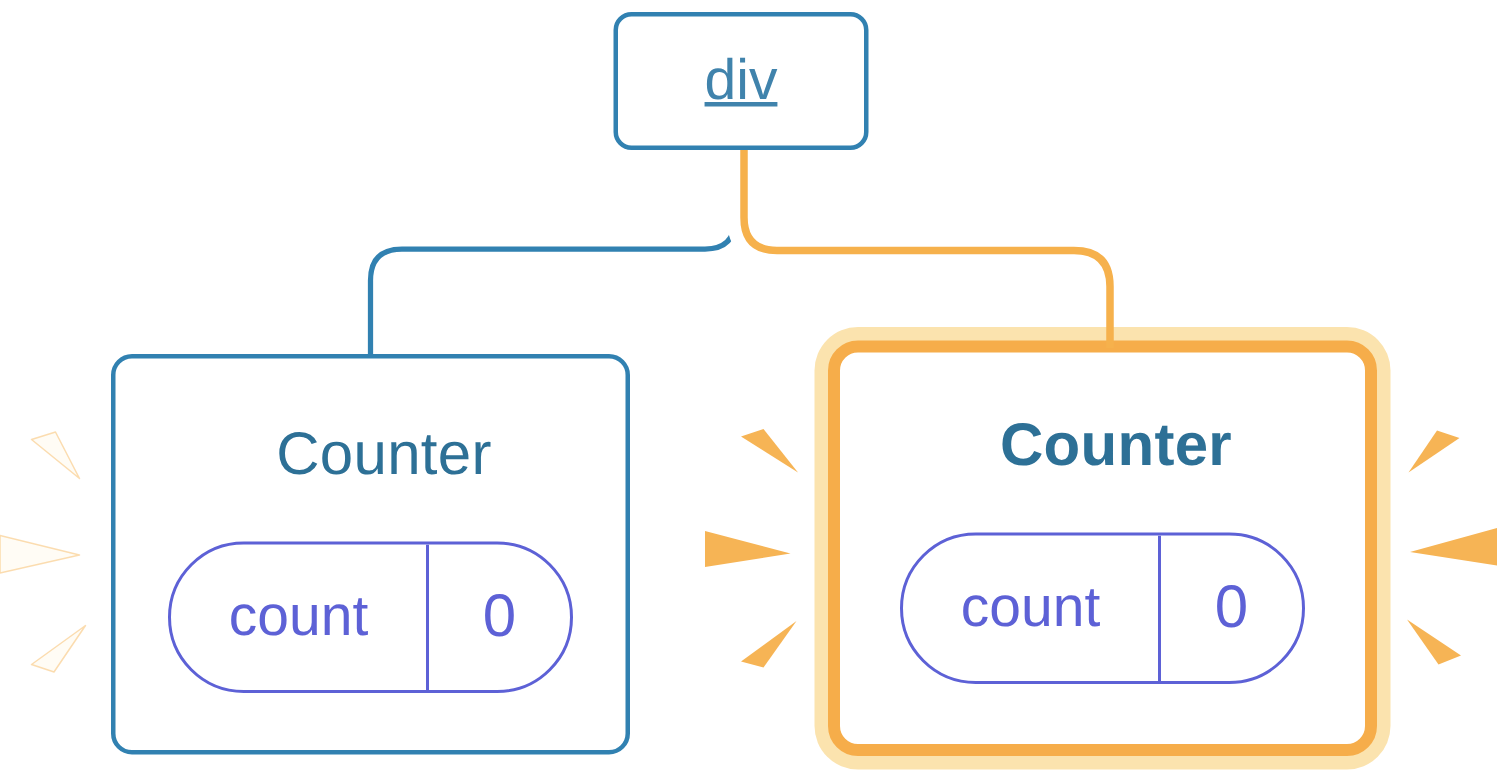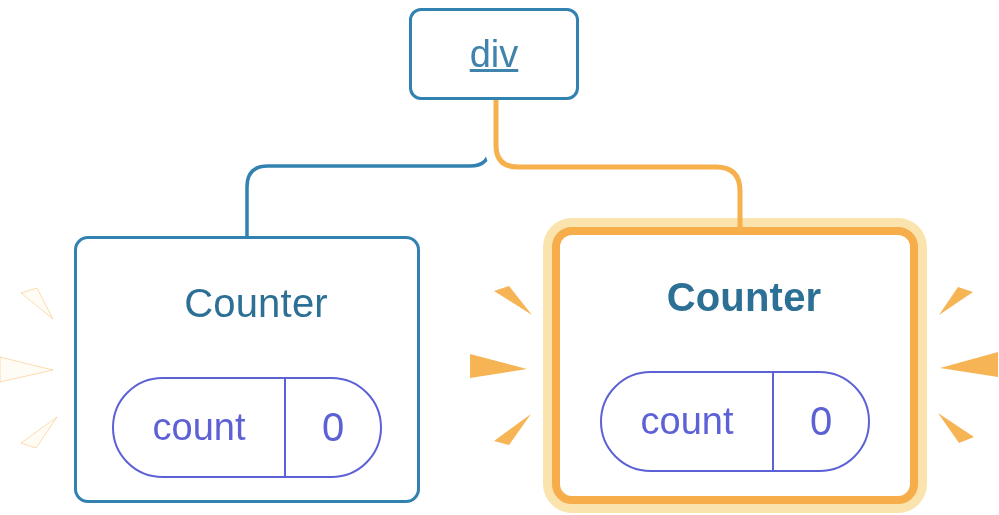--- a/index.html
+++ b/index.html
@@ -49,21 +49,21 @@
 
   .card-title {
     font-size: 40px; line-height: 44px;
     color: #2D7096; text-align: center;
     letter-spacing: 0.2px;
     margin-left: 18px;
   }
   .title-bold { font-weight: 700; }
 
   .state-pill {
-    margin-top: 52px;
+    margin-top: 36px;
     width: 270px; height: 101px;
     box-sizing: border-box;
     border: 2.5px solid #5D61D6;
     border-radius: 51px;
     display: flex;
     overflow: hidden;
     background: #ffffff;
   }
   .pill-label {
     width: 172px;

